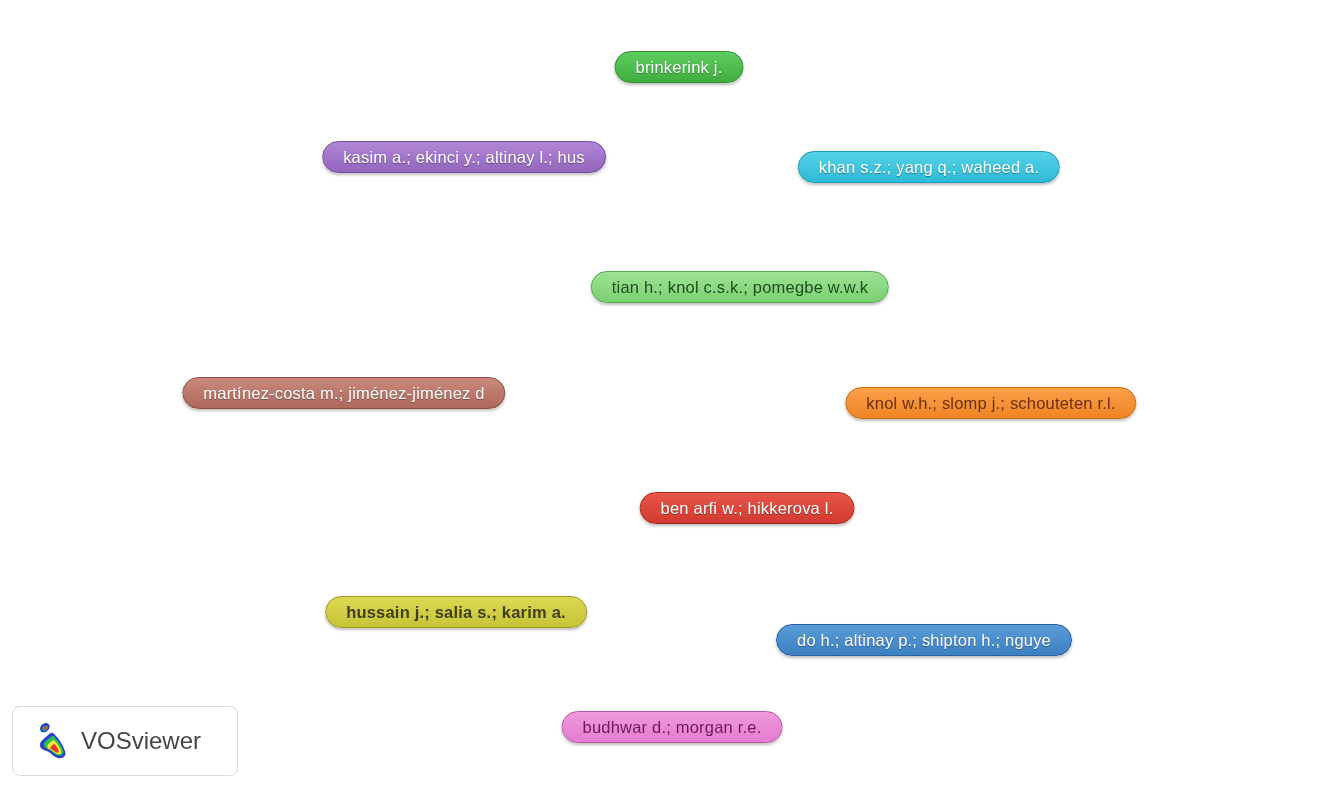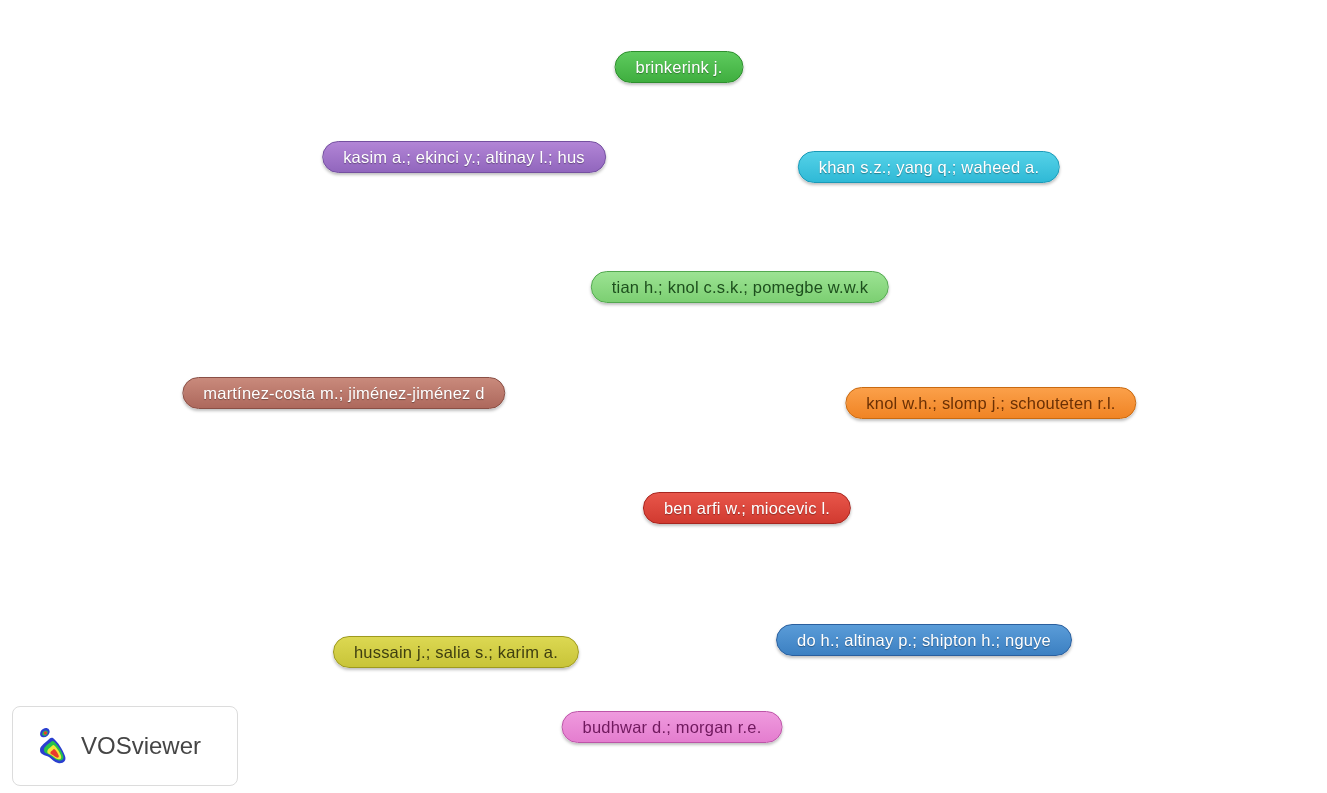--- a/index.html
+++ b/index.html
@@ -35,21 +35,21 @@
     user-select: none;
   }
   .node.light-text .node-label {
     text-shadow: 0 1px 1px rgba(0,0,0,0.35);
   }
   .logo-card {
     position: absolute;
     left: 12px;
     top: 706px;
     width: 226px;
-    height: 80px;
+    height: 70px;
     box-sizing: border-box;
     background: #ffffff;
     border: 1px solid #dcdcdc;
     border-radius: 8px;
     display: flex;
     align-items: center;
     gap: 12px;
     padding-left: 20px;
   }
   .logo-text {
@@ -75,23 +75,23 @@
       <div class="node" style="left: 740px; top: 287px; background: linear-gradient(rgb(156, 227, 147), rgb(124, 207, 114)); border-color: rgb(82, 168, 79); color: rgb(29, 79, 29);">
       <span class="node-label">tian h.; knol c.s.k.; pomegbe w.w.k</span>
     </div>
       <div class="node light-text" style="left: 337px; top: 393px; background: linear-gradient(rgb(201, 138, 124), rgb(173, 104, 92)); border-color: rgb(138, 79, 69); color: rgb(255, 255, 255); margin-left: 7px;">
       <span class="node-label">martínez-costa m.; jiménez-jiménez d</span>
     </div>
       <div class="node" style="left: 991px; top: 403px; background: linear-gradient(rgb(251, 160, 74), rgb(240, 132, 36)); border-color: rgb(201, 106, 16); color: rgb(107, 48, 4); justify-content: center;">
       <span class="node-label">knol w.h.; slomp j.; schouteten r.l.</span>
     </div>
       <div class="node light-text" style="left: 747px; top: 508px; background: linear-gradient(rgb(232, 86, 74), rgb(209, 58, 48)); border-color: rgb(168, 38, 32); color: rgb(255, 255, 255);">
-      <span class="node-label">ben arfi w.; miocevic l.</span>
+      <span class="node-label">ben arfi w.; hikkerova l.</span>
     </div>
-      <div class="node" style="left: 456px; top: 652px; background: linear-gradient(rgb(220, 216, 82), rgb(200, 196, 56)); border-color: rgb(158, 154, 30); color: rgb(63, 63, 16);">
+      <div class="node" style="left: 456px; top: 612px; background: linear-gradient(rgb(220, 216, 82), rgb(200, 196, 56)); border-color: rgb(158, 154, 30); color: rgb(63, 63, 16); font-weight: bold;">
       <span class="node-label">hussain j.; salia s.; karim a.</span>
     </div>
       <div class="node light-text" style="left: 924px; top: 640px; background: linear-gradient(rgb(90, 156, 216), rgb(60, 128, 194)); border-color: rgb(42, 95, 158); color: rgb(255, 255, 255);">
       <span class="node-label">do h.; altinay p.; shipton h.; nguye</span>
     </div>
       <div class="node" style="left: 672px; top: 727px; background: linear-gradient(rgb(239, 154, 222), rgb(228, 125, 207)); border-color: rgb(189, 84, 168); color: rgb(112, 25, 94);">
       <span class="node-label">budhwar d.; morgan r.e.</span>
     </div>
     </div>
 

